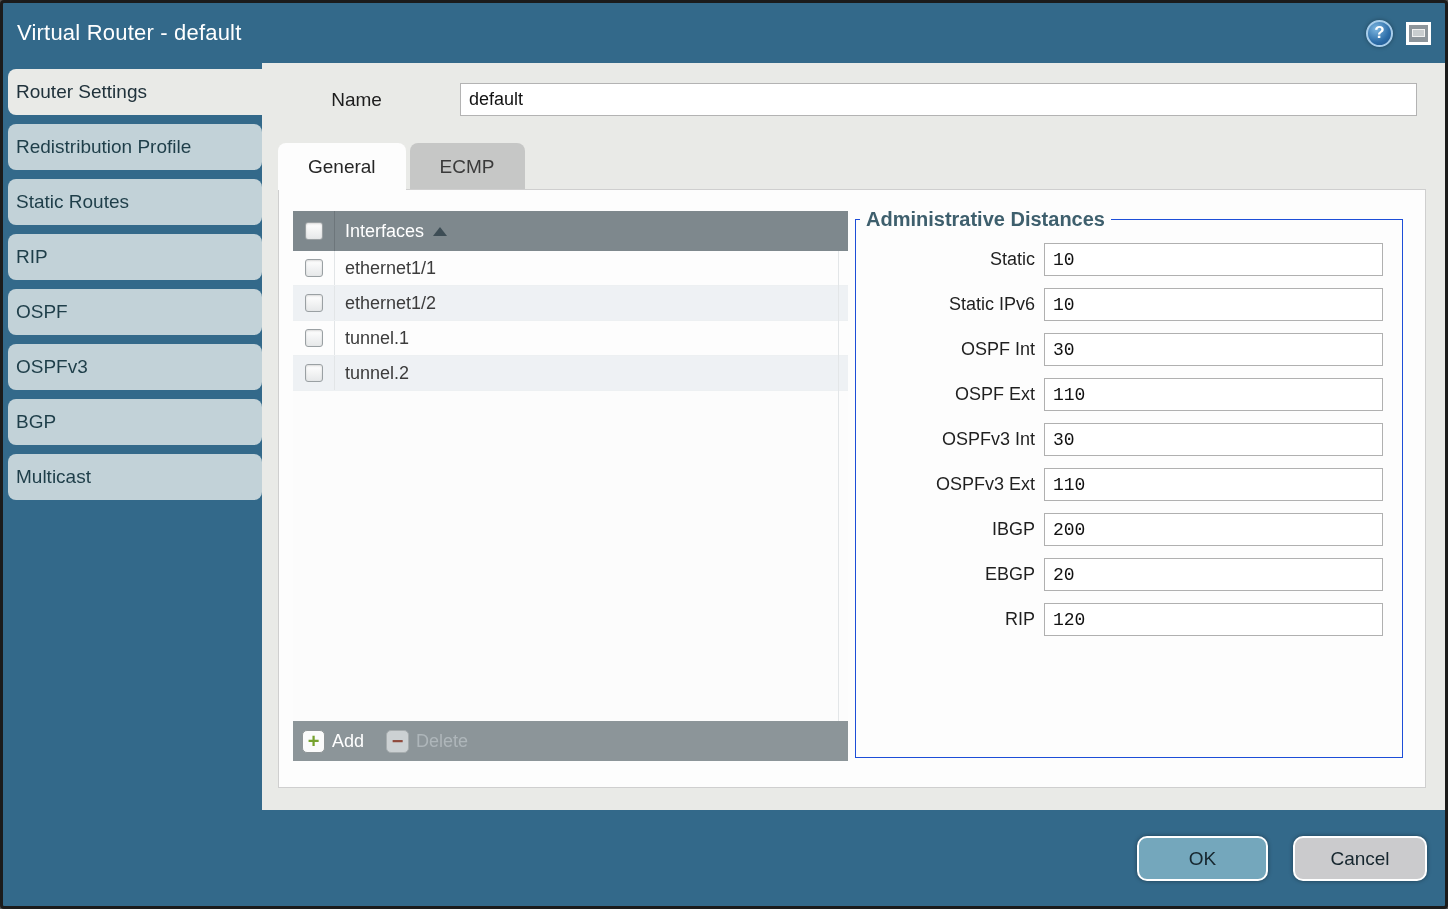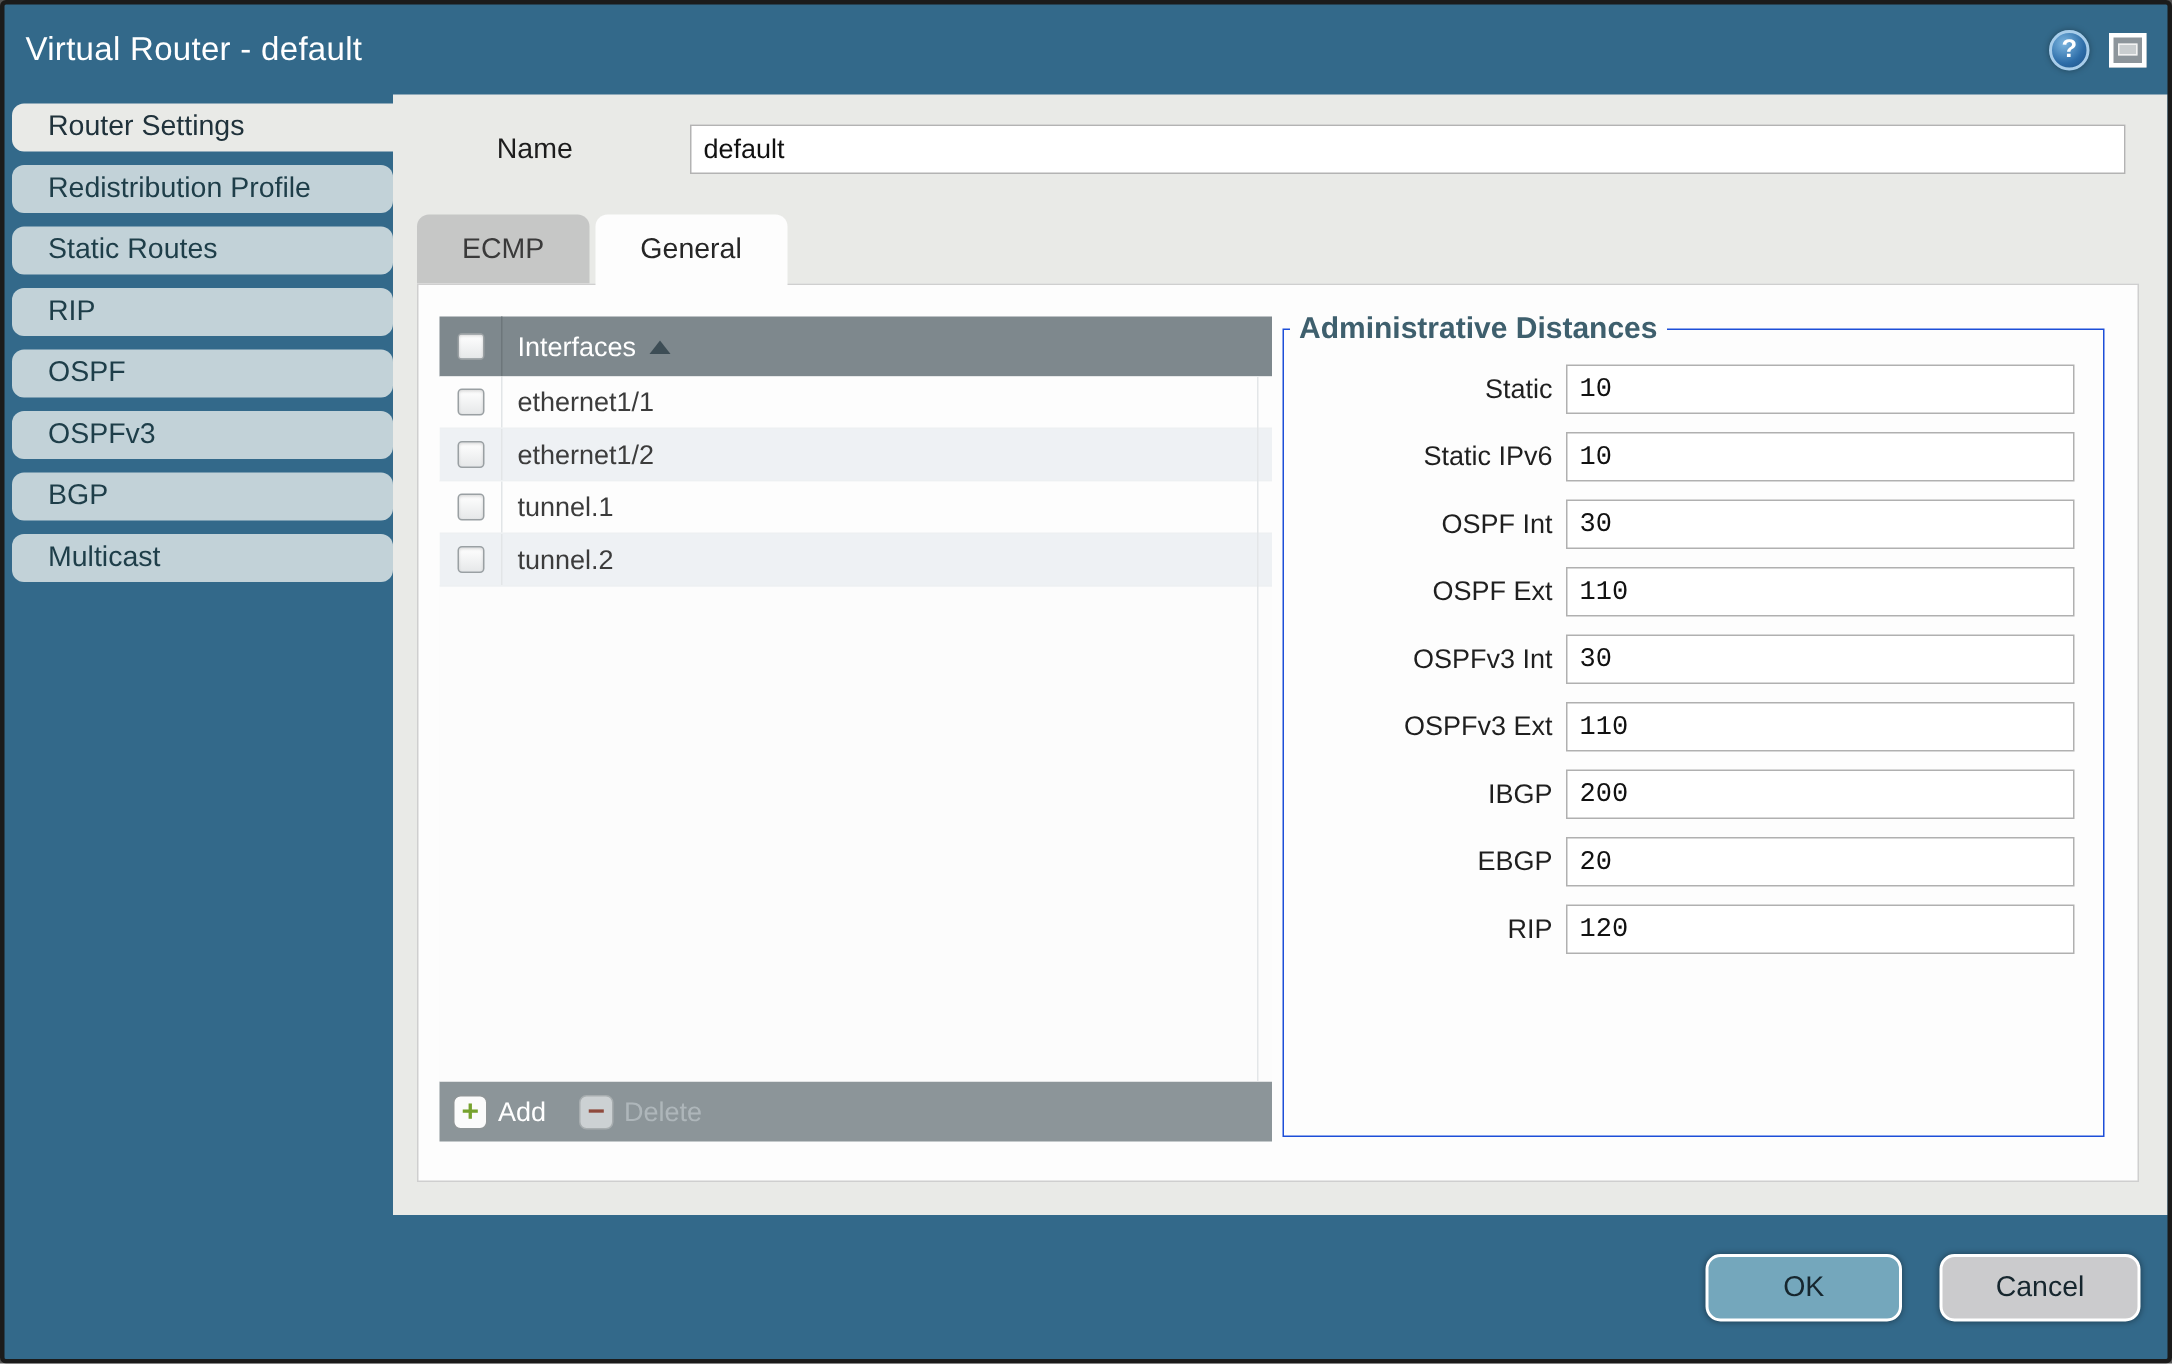--- a/index.html
+++ b/index.html
@@ -36,23 +36,23 @@
 
   
   .body-area { position:relative; width:1442px; height:843px; }
   .content-area {
     position:absolute; left:259px; top:0; right:0; height:747px;
     background:#e9eae7;
   }
   
   .sidebar { position:absolute; left:0; top:0; bottom:0; width:259px; }
   .side-tab {
-    margin:0 0 9px 5px; width:254px; height:32px;
+    margin:0 0 9px 5px; width:254px; height:46px;
     background:#c2d2d8; border-radius:8px;
-    display:flex; align-items:center; padding-left:24px;
+    display:flex; align-items:center; padding-left:8px;
     font-size:19px; color:#1e3e49; cursor:pointer;
   }
   .side-tab:first-child { margin-top:6px; }
   .side-tab.active {
     background:#e9eae7; width:256px; border-radius:8px 0 0 8px; color:#20323b;
   }
 
   
   .name-row { position:absolute; left:0; top:20px; display:flex; align-items:center; }
   .name-row label { width:198px; text-align:center; padding-right:9px; font-size:19px; color:#1d1d1d; }
@@ -166,22 +166,22 @@
   <div class="body-area">
 
     <div class="content-area">
 
       <div class="name-row">
         <label>Name</label>
         <input type="text" value="default" style="">
       </div>
 
       <div class="tabbar" id="tabbar">
+          <div class="tab active">General</div>
           <div class="tab">ECMP</div>
-          <div class="tab active">General</div>
         </div>
 
       <div class="panel">
 
         <div class="iface-table">
           <div class="t-header">
             <span class="cb-col">
               <input type="checkbox" class="cb" style="">
             </span>
             <span class="h-label">Interfaces</span>

